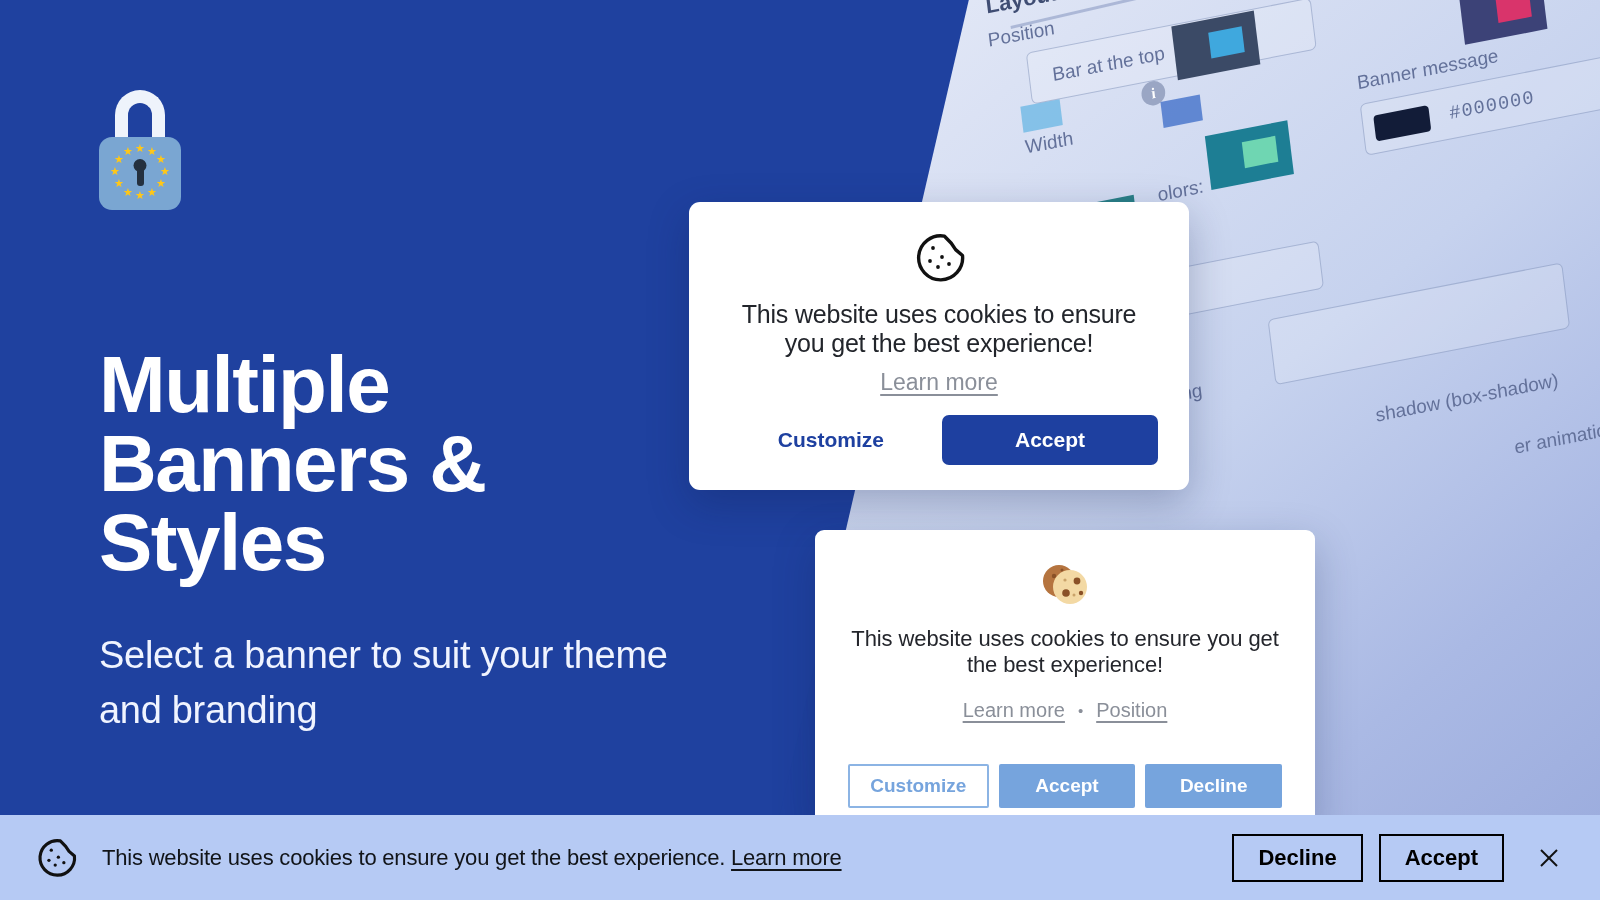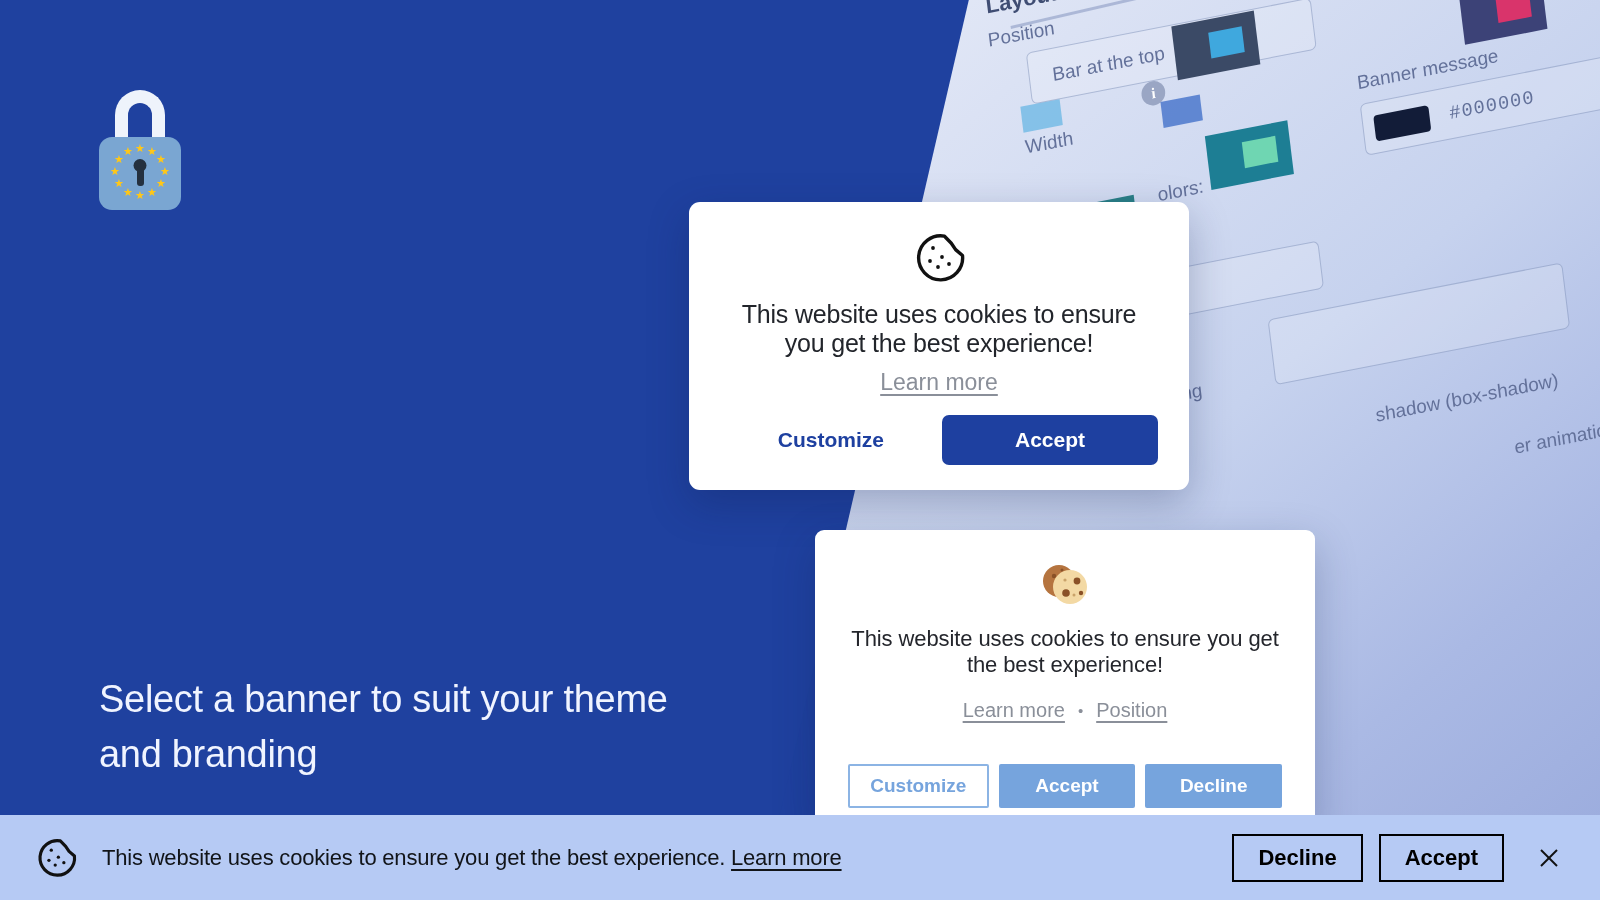--- a/index.html
+++ b/index.html
@@ -93,21 +93,20 @@
 
   #headline {
     position:absolute; left:99px; top:345px; width:620px;
     color:#ffffff; font-size:80px; font-weight:bold;
     line-height:0.99; letter-spacing:-1.5px;
   }
   #subhead {
     position:absolute; left:99px; top:628px; width:600px;
     color:#f0f4ff; font-size:38px; font-weight:400; line-height:1.45;
     letter-spacing:-0.3px;
-    margin-top:44px;
   }
 
   
   #modal1 {
     position:absolute; left:689px; top:202px; width:500px; height:288px;
     background:#fff; border-radius:11px; z-index:5;
     box-shadow:0 14px 40px rgba(15,30,80,.28);
     padding:26px 32px 0;
   }
   .m1-icon { width:100%; display:flex; justify-content:center; margin-top:4px; }
@@ -258,20 +257,21 @@
         <div class="lock-star" style="left:24px; top:50px;">★</div>
         <div class="lock-star" style="left:15px; top:41px;">★</div>
         <div class="lock-star" style="left:11px; top:29px;">★</div>
         <div class="lock-star" style="left:15px; top:17px;">★</div>
         <div class="lock-star" style="left:24px; top:9px;">★</div>
       </div>
       <div class="lock-key"></div>
     </div>
   </div>
 
+  <h1 id="headline">Multiple Banners &amp; Styles</h1>
   <p id="subhead">Select a banner to suit your theme and branding</p>
 </div>
 
 <div id="modal1">
   <div class="m1-icon">
     <svg width="56" height="52" viewBox="0 0 56 52" aria-hidden="true">
       <path d="M33.5 4.2 A22 22 0 1 0 51.5 23.5 L44.6 17.6 L40.3 11.2 Z" fill="none" stroke="#111" stroke-width="3.4" stroke-linejoin="round"></path>
       <circle cx="22" cy="16" r="1.9" fill="#111"></circle>
       <circle cx="31" cy="25" r="1.9" fill="#111"></circle>
       <circle cx="19" cy="29" r="1.9" fill="#111"></circle>

